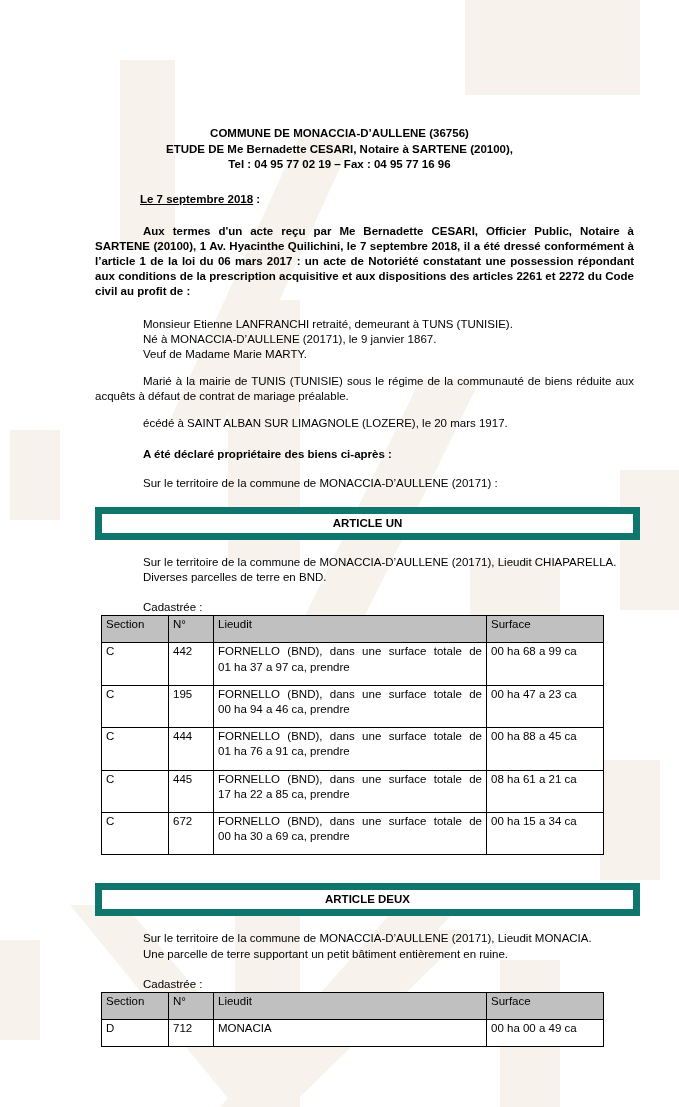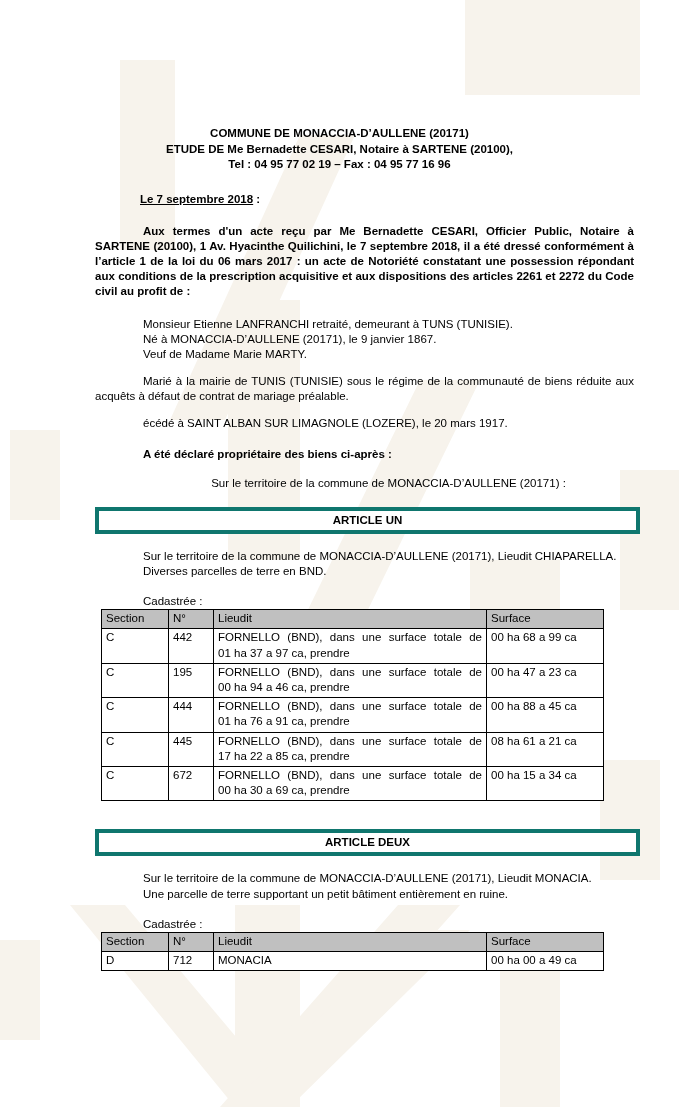--- a/index.html
+++ b/index.html
@@ -81,28 +81,27 @@
   .declared {
     margin-top: 17px;
     font-weight: bold;
     font-size: 11.5px;
     text-indent: 48px;
   }
   .territory {
     margin-top: 17px;
     font-size: 11.5px;
     text-indent: 48px;
-    text-align: center;
   }
 
   
   .article-banner {
     margin-left: 95px;
     margin-right: 39px;
-    border: 4px solid #0f766e;
+    border: 7px solid #0f766e;
     background: #ffffff;
     text-align: center;
     font-weight: bold;
     font-size: 11.5px;
     padding: 3px 0 4px 0;
   }
   .banner-un { margin-top: 18px; }
   .banner-deux { margin-top: 28px; }
 
   .article-body {
@@ -132,21 +131,21 @@
   table.cad {
     margin-left: 101px;
     margin-top: 2px;
     border-collapse: collapse;
     width: 503px;
     font-size: 11.5px;
     background: #ffffff;
   }
   table.cad th, table.cad td {
     border: 1px solid #000000;
-    padding: 1px 4px 2px 4px;
+    padding: 1px 4px 10px 4px;
     vertical-align: top;
     line-height: 15.2px;
     font-weight: normal;
   }
   table.cad thead th {
     background: #c0c0c0;
     text-align: left;
   }
   .col-section { width: 58px; }
   .col-num     { width: 36px; }
@@ -177,21 +176,21 @@
     <polygon points="500,960 560,960 560,1107 500,1107"></polygon>
     <polygon points="120,60 175,60 175,250 120,250"></polygon>
     <polygon points="10,430 60,430 60,520 10,520"></polygon>
     <polygon points="600,760 660,760 660,880 600,880"></polygon>
   </g>
 </svg>
 
 <div id="page">
 
   <div class="doc-header">
-    <div>COMMUNE DE MONACCIA-D’AULLENE (20171)</div>
+    <div>COMMUNE DE MONACCIA-D’AULLENE (36756)</div>
     <div>ETUDE DE Me Bernadette CESARI, Notaire à SARTENE (20100),</div>
     <div>Tel : 04 95 77 02 19 – Fax : 04 95 77 16 96</div>
   </div>
 
   <div class="date-line"><span class="u">Le 7 septembre 2018</span><span> :</span></div>
 
   <div class="wrap lead-para">
     <p class="just bold indent">Aux termes d'un acte reçu par Me Bernadette CESARI, Officier Public, Notaire à SARTENE (20100), 1 Av. Hyacinthe Quilichini, le 7 septembre  2018, il a été dressé conformément à l’article 1 de la loi du 06 mars 2017 : un acte de Notoriété constatant une possession répondant aux conditions de la prescription acquisitive et aux dispositions des articles 2261 et 2272 du Code civil au profit de :</p>
   </div>
 

